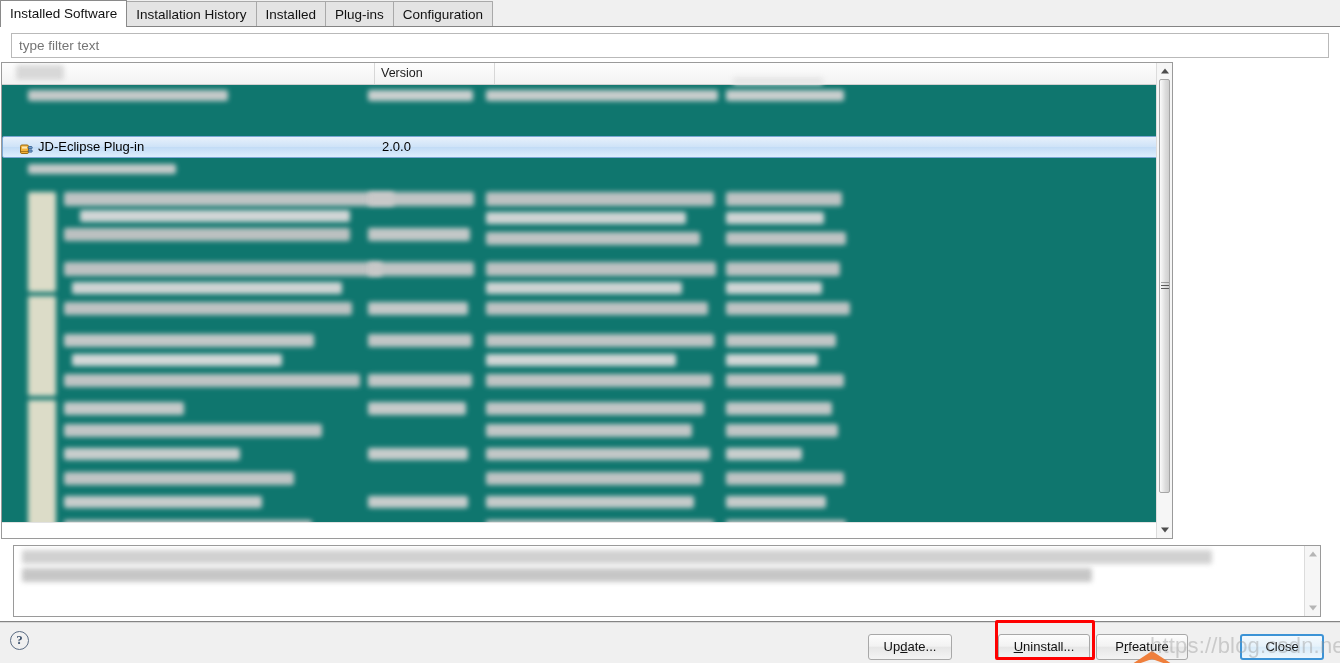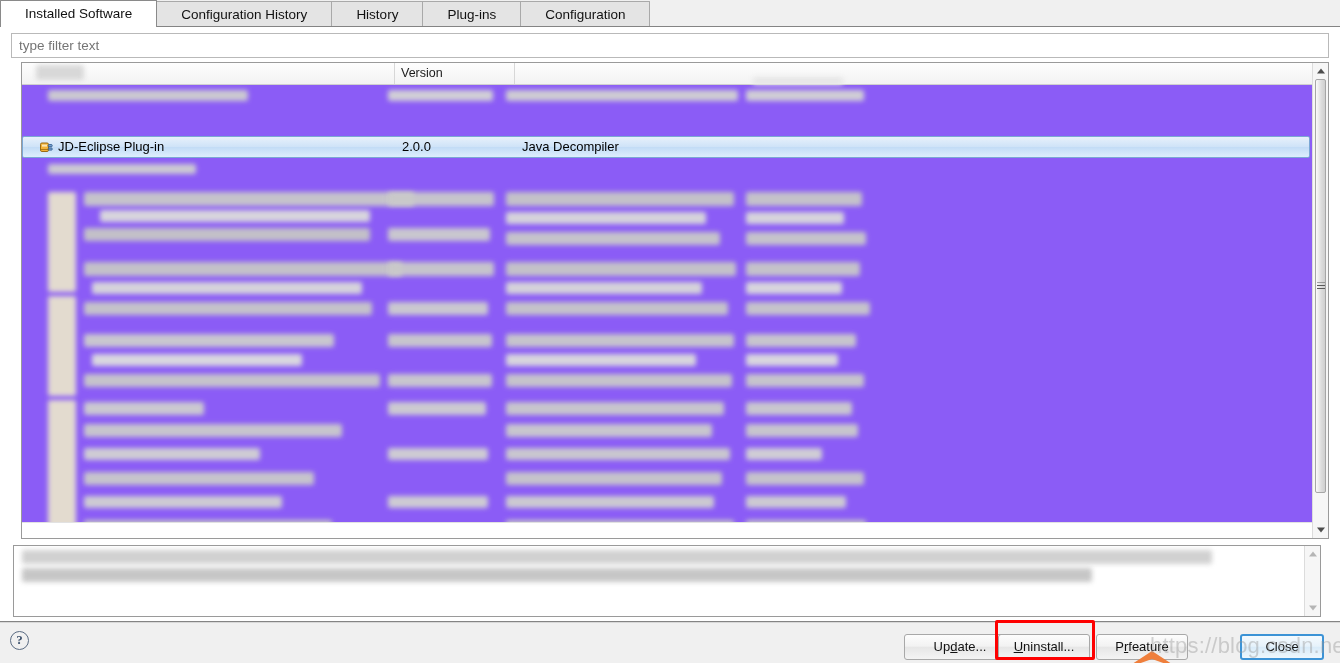--- a/index.html
+++ b/index.html
@@ -23,21 +23,21 @@
     left: 0; top: 0;
     width: 1340px; height: 27px;
     background: #f0f0f0;
     display: flex;
     align-items: flex-end;
     box-sizing: border-box;
   }
   .tab {
     height: 26px;
     line-height: 25px;
-    padding: 0 24px;
+    padding: 0 9px;
     box-sizing: border-box;
     font-size: 13.5px;
     color: #111;
     background: #e4e4e4;
     border: 1px solid #a9a9a9;
     border-bottom: none;
     margin-right: -1px;
     white-space: nowrap;
     border-top-left-radius: 1px;
     border-top-right-radius: 1px;
@@ -82,24 +82,24 @@
     box-sizing: border-box;
     font-family: "Liberation Sans", sans-serif;
     font-size: 13.5px;
     color: #6b6b6b;
     background: transparent;
   }
 
   
   .table-wrap {
     position: absolute;
-    left: 21px; top: 35px;
-    width: 1308px; height: 477px;
+    left: 1px; top: 35px;
+    width: 1172px; height: 477px;
     border: 1px solid #9a9a9a;
-    background: #8b5cf6;
+    background: #0f766e;
     box-sizing: border-box;
     overflow: hidden;
   }
   .thead {
     position: absolute;
     left: 0; top: 0;
     right: 16px;
     height: 21px;
     background: linear-gradient(to bottom,#fdfdfd 0%,#f3f3f3 100%);
     border-bottom: 1px solid #cfcfcf;
@@ -288,22 +288,22 @@
     white-space: nowrap;
     pointer-events: none;
     letter-spacing: .2px;
   }
 </style>
 </head>
 <body>
 
 <div class="tabbar">
   <div class="tab active"><span>Installed Software</span></div>
-  <div class="tab"><span>Configuration History</span></div>
-  <div class="tab"><span>History</span></div>
+  <div class="tab"><span>Installation History</span></div>
+  <div class="tab"><span>Installed</span></div>
   <div class="tab"><span>Plug-ins</span></div>
   <div class="tab"><span>Configuration</span></div>
 </div>
 
 <div class="panel">
 
   <div class="filter-wrap">
     <input class="filter-input" type="text" placeholder="type filter text" style="">
   </div>
 
@@ -319,34 +319,33 @@
     <div class="blurband" style="left:731px;top:14px;width:90px;height:8px;background:#e6e6e6;"></div>
 
     <div class="tbody">
 
       <div class="blurband" style="left:26px;top:6px;width:200px;height:11px;background:#cfcfcf;"></div>
       <div class="blurband" style="left:366px;top:6px;width:105px;height:11px;background:#d5d5d5;"></div>
       <div class="blurband" style="left:484px;top:6px;width:232px;height:11px;background:#d2d2d2;"></div>
       <div class="blurband" style="left:724px;top:6px;width:118px;height:11px;background:#d4d4d4;"></div>
 
       <div class="row selected" style="top:52px;width:1288px;">
-        <div class="cell" style="width:373px;display:flex;align-items:flex-start;padding-left:12px;">
+        <div class="cell" style="width:373px;display:flex;align-items:flex-end;padding-left:12px;">
           <span class="plug-icon">
             <svg width="16" height="16" viewBox="0 0 16 16">
               <rect x="1.5" y="4" width="8" height="8.5" rx="1.4" fill="#f2b23a" stroke="#9a6b13" stroke-width="1"></rect>
               <rect x="3" y="5.6" width="5" height="2" fill="#fff8e0" opacity=".75"></rect>
               <rect x="9.2" y="5.6" width="4" height="2.1" rx=".8" fill="#7fa9d6" stroke="#2f5a8c" stroke-width=".9"></rect>
               <rect x="9.2" y="9" width="4" height="2.1" rx=".8" fill="#7fa9d6" stroke="#2f5a8c" stroke-width=".9"></rect>
               <path d="M1.5 10.5 L9.5 10.5" stroke="#9a6b13" stroke-width=".8"></path>
             </svg>
           </span>
           <span>JD-Eclipse Plug-in</span>
         </div>
         <div class="cell" style="width:120px">2.0.0</div>
-        <div class="cell" style="width:242px">Java Decompiler</div>
         <div class="cell" style="width:300px"></div>
       </div>
 
       <div class="blurband" style="left:26px;top:80px;width:148px;height:10px;background:#d0d0d0;"></div>
 
       <div class="blurband" style="left:26px;top:108px;width:28px;height:100px;background:#e8e2cd;"></div>
       <div class="blurband" style="left:26px;top:212px;width:28px;height:100px;background:#e8e2cd;"></div>
       <div class="blurband" style="left:26px;top:316px;width:28px;height:148px;background:#e8e2cd;"></div>
 
       <div class="blurband" style="left:62px;top:108px;width:330px;height:14px;background:#c9c9c9;"></div>
@@ -435,21 +434,21 @@
           <span class="gly"></span>
         </div>
     </div>
   </div>
 </div>
 
 <div class="footer">
   <div class="help-icon">?</div>
 </div>
 
-<button class="btn" style="left:904px;width:112px"><span>Up</span><span class="mn">d</span><span>ate...</span></button>
+<button class="btn" style="left:868px;width:84px"><span>Up</span><span class="mn">d</span><span>ate...</span></button>
 
 <button class="btn" style="left:998px;width:92px"><span></span><span class="mn">U</span><span>ninstall...</span></button>
 
 <button class="btn" style="left:1096px;width:92px"><span>P</span><span class="mn">r</span><span>feature</span></button>
 
 <button class="btn focused" style="left:1240px;width:84px"><span>Clo</span><span class="mn"></span><span>se</span></button>
 
 <div class="redbox" style="left:995px;top:620px;width:100px;height:40px;"></div>
 
 <svg class="arrow-anno" style="left:1122px;top:648px;" width="70" height="22">

